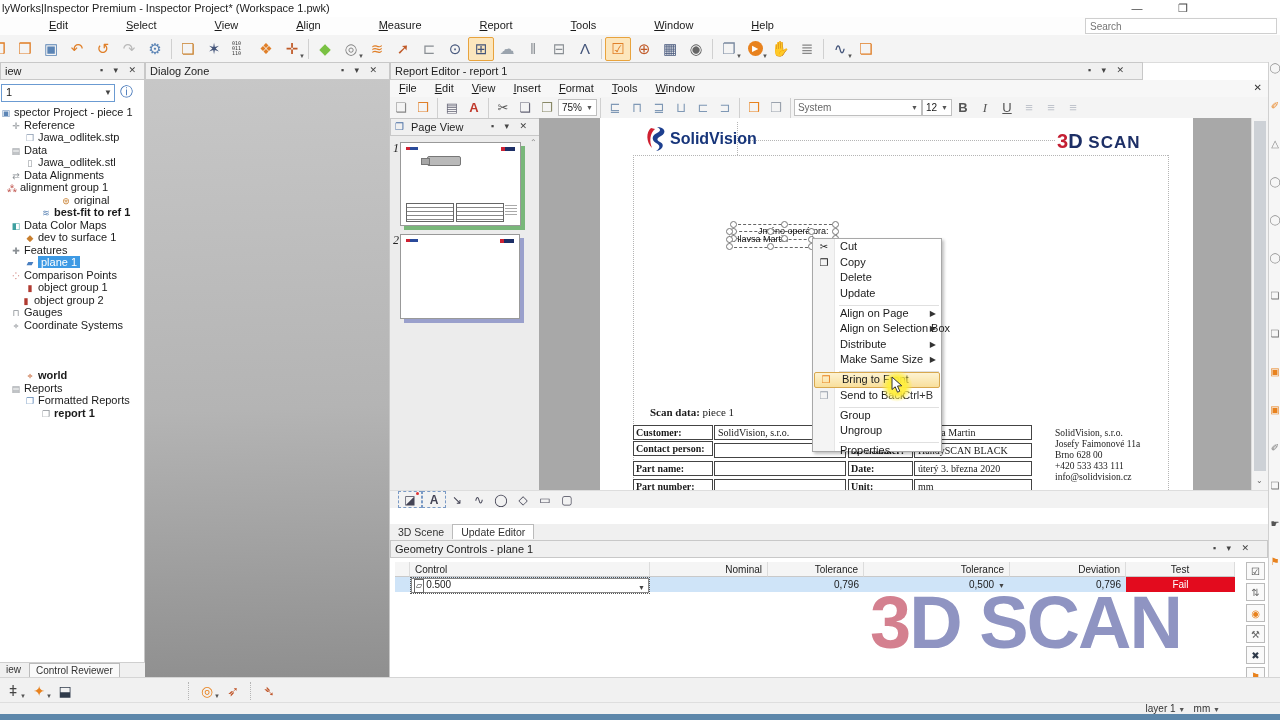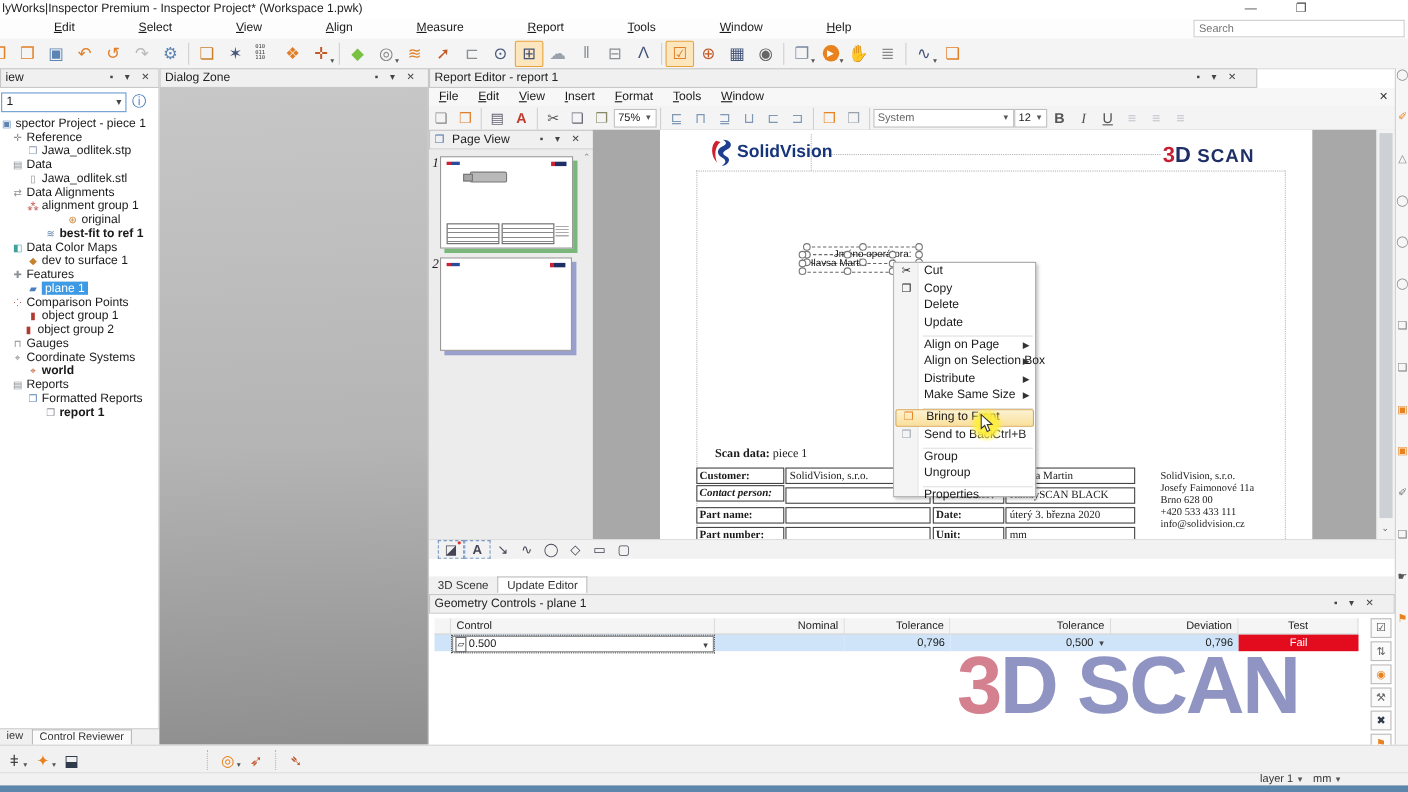--- a/index.html
+++ b/index.html
@@ -221,33 +221,33 @@
       <span class="da">▼</span>
     </div>
     <div id="tree-info">ⓘ</div>
     <div id="tree-items">
         <div class="ti"><span class="ic" style="color: rgb(91, 132, 181);">▣</span><span class="lb">spector Project - piece 1</span></div>
         <div class="ti" style="padding-left: 10px;"><span class="ic" style="color: rgb(138, 143, 148);">✛</span><span class="lb">Reference</span></div>
         <div class="ti" style="padding-left: 24px;"><span class="ic" style="color: rgb(138, 154, 176);">❒</span><span class="lb">Jawa_odlitek.stp</span></div>
         <div class="ti" style="padding-left: 10px;"><span class="ic" style="color: rgb(138, 143, 148);">▤</span><span class="lb">Data</span></div>
         <div class="ti" style="padding-left: 24px;"><span class="ic" style="color: rgb(138, 143, 148);">▯</span><span class="lb">Jawa_odlitek.stl</span></div>
         <div class="ti" style="padding-left: 10px;"><span class="ic" style="color: rgb(138, 143, 148);">⇄</span><span class="lb">Data Alignments</span></div>
-        <div class="ti" style="padding-left: 24px;"><span class="ic" style="color: rgb(192, 86, 79);">⁂</span><span class="lb">alignment group 1</span></div>
+        <div class="ti" style="padding-left: 6px;"><span class="ic" style="color: rgb(192, 86, 79);">⁂</span><span class="lb">alignment group 1</span></div>
         <div class="ti" style="padding-left: 60px;"><span class="ic" style="color: rgb(200, 127, 46);">⊛</span><span class="lb">original</span></div>
         <div class="ti" style="padding-left: 40px;"><span class="ic" style="color: rgb(91, 132, 181);">≋</span><span class="lb b">best-fit to ref 1</span></div>
         <div class="ti" style="padding-left: 10px;"><span class="ic" style="color: rgb(63, 160, 160);">◧</span><span class="lb">Data Color Maps</span></div>
         <div class="ti" style="padding-left: 24px;"><span class="ic" style="color: rgb(200, 127, 46);">◆</span><span class="lb">dev to surface 1</span></div>
         <div class="ti" style="padding-left: 10px;"><span class="ic" style="color: rgb(138, 143, 148);">✚</span><span class="lb">Features</span></div>
         <div class="ti" style="padding-left: 24px;"><span class="ic" style="color: rgb(74, 127, 192);">▰</span><span class="lb sel">plane 1</span></div>
         <div class="ti" style="padding-left: 10px;"><span class="ic" style="color: rgb(192, 86, 79);">⁘</span><span class="lb">Comparison Points</span></div>
         <div class="ti" style="padding-left: 24px;"><span class="ic" style="color: rgb(176, 58, 48);">▮</span><span class="lb">object group 1</span></div>
         <div class="ti" style="padding-left: 20px;"><span class="ic" style="color: rgb(176, 58, 48);">▮</span><span class="lb">object group 2</span></div>
         <div class="ti" style="padding-left: 10px;"><span class="ic" style="color: rgb(138, 143, 148);">⊓</span><span class="lb">Gauges</span></div>
         <div class="ti" style="padding-left: 10px;"><span class="ic" style="color: rgb(138, 143, 148);">⌖</span><span class="lb">Coordinate Systems</span></div>
-        <div class="ti" style="padding-left: 24px;"><span class="ic" style="color: rgb(192, 90, 40);">⌖</span><span class="lb b">world</span></div>
+        <div class="ti" style="padding-left: 24px; margin-top: 38px;"><span class="ic" style="color: rgb(192, 90, 40);">⌖</span><span class="lb b">world</span></div>
         <div class="ti" style="padding-left: 10px;"><span class="ic" style="color: rgb(138, 143, 148);">▤</span><span class="lb">Reports</span></div>
         <div class="ti" style="padding-left: 24px;"><span class="ic" style="color: rgb(91, 132, 181);">❐</span><span class="lb">Formatted Reports</span></div>
         <div class="ti" style="padding-left: 40px;"><span class="ic" style="color: rgb(138, 143, 148);">❐</span><span class="lb b">report 1</span></div>
       </div>
   </div>
   <div class="abs" id="left-tabs"><span class="lt">iew</span><span class="lt boxed">Control Reviewer</span></div>
 
   <div class="abs phdr" id="dz-hdr">
     <div class="pt">Dialog Zone</div>
     <div class="pctrl" style="right:8px;">▪ ▾ ✕</div>
@@ -360,21 +360,21 @@
         <div class="handle" style="left: 208px; top: 117.5px;"></div>
         <div class="handle" style="left: 126px; top: 125px;"></div>
         <div class="handle" style="left: 167px; top: 125px;"></div>
         <div class="handle" style="left: 208px; top: 125px;"></div>
       </div>
 
     <div class="scan-data"><b>Scan data:</b><span> piece 1</span></div>
     <div id="left-table">
         <div class="rrow-label" style="left: 33px; top: 307px; width: 80px;">Customer:</div>
         <div class="rrow-value" style="left: 114px; top: 307px; width: 132px;">SolidVision, s.r.o.</div>
-        <div class="rrow-label" style="left: 33px; top: 323px; width: 80px; font-style: italic;">Contact person:</div>
+        <div class="rrow-label" style="left: 33px; top: 323px; width: 80px;">Contact person:</div>
         <div class="rrow-value" style="left: 114px; top: 325px; width: 132px;"></div>
         <div class="rrow-label" style="left: 33px; top: 343px; width: 80px;">Part name:</div>
         <div class="rrow-value" style="left: 114px; top: 343px; width: 132px;"></div>
         <div class="rrow-label" style="left: 33px; top: 361px; width: 80px;">Part number:</div>
         <div class="rrow-value" style="left: 114px; top: 361px; width: 132px;"></div>
       </div>
     <div id="right-table">
         <div class="rrow-label" style="left: 248px; top: 307px; width: 65px;"></div>
         <div class="rrow-value" style="left: 314px; top: 307px; width: 118px;">Hlavsa Martin</div>
         <div class="rrow-label" style="left: 248px; top: 325px; width: 65px;">3D Scanner:</div>

